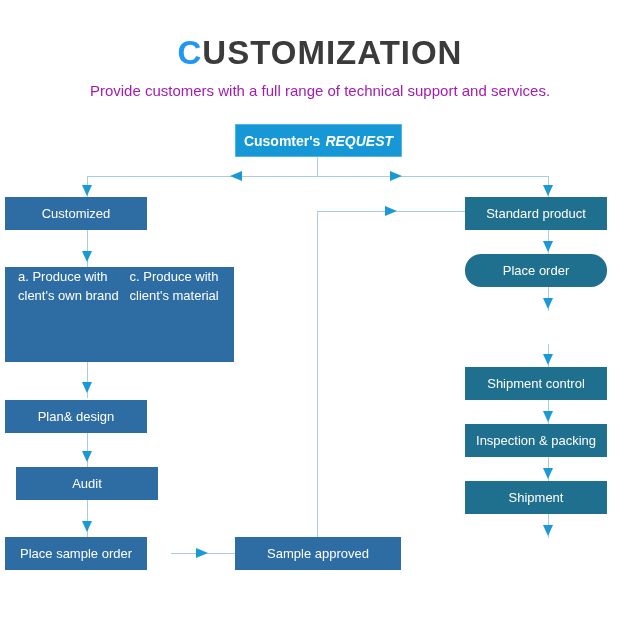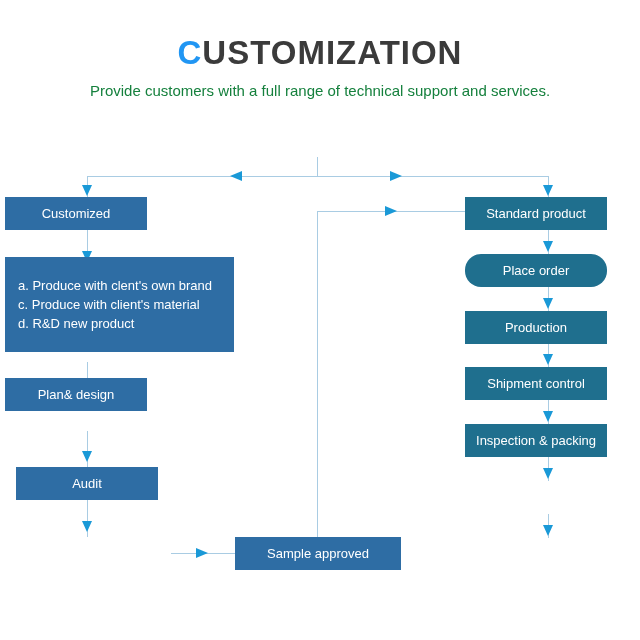--- a/index.html
+++ b/index.html
@@ -7,38 +7,38 @@
     width:640px;height:640px;position:relative;overflow:hidden;
     background:#ffffff;
     font-family:"Liberation Sans","DejaVu Sans",sans-serif;
   }
   .header{position:absolute;top:0;left:0;width:640px;text-align:center;}
   .title{
     margin-top:36px;font-size:33px;font-weight:bold;line-height:1;
     color:#3b3b3b;letter-spacing:1px;
   }
   .title .accent{color:var(--accent);}
-  .subtitle{margin-top:13px;font-size:15px;color:#15803d;}
+  .subtitle{margin-top:13px;font-size:15px;color:#a21caf;}
   .flow{position:absolute;top:0;left:0;width:640px;height:640px;}
   .box{
     position:absolute;display:flex;align-items:center;justify-content:center;
     color:#ffffff;font-size:13px;box-sizing:border-box;
   }
   .box--request{
     left:235px;top:124px;width:167px;height:33px;
     background:var(--request_box);border:1px solid #55b6de;
     font-weight:bold;font-size:14px;
   }
   .box--request .em{font-style:italic;margin-left:5px;}
   .box--left{background:var(--left_box);width:142px;height:33px;left:5px;}
   .box--mid{background:var(--left_box);width:166px;height:33px;left:235px;}
   .box--right{background:var(--right_box);width:142px;height:33px;left:465px;}
   .box--options{
-    background:var(--left_box);left:5px;top:257px;width:229px;height:95px;
-    flex-direction:column;align-items:flex-start;justify-content:center;
+    background:var(--left_box);left:5px;top:267px;width:229px;height:95px;
+    flex-direction:row;align-items:flex-start;justify-content:center;
     padding-left:13px;line-height:19px;
   }
   .line{position:absolute;background:var(--line);}
   .arr{position:absolute;width:0;height:0;}
   .arr-down{border-left:5px solid transparent;border-right:5px solid transparent;border-top:11px solid var(--arrow);}
   .arr-right{border-top:5px solid transparent;border-bottom:5px solid transparent;border-left:12px solid var(--arrow);}
   .arr-left{border-top:5px solid transparent;border-bottom:5px solid transparent;border-right:12px solid var(--arrow);}
 </style>
 </head>
 <body>
@@ -81,32 +81,36 @@
   <div class="arr arr-down" style="left:543px;top:298px;"></div>
   <div class="line" style="left:548px;top:344px;width:1px;height:23px;"></div>
   <div class="arr arr-down" style="left:543px;top:354px;"></div>
   <div class="line" style="left:548px;top:400px;width:1px;height:24px;"></div>
   <div class="arr arr-down" style="left:543px;top:411px;"></div>
   <div class="line" style="left:548px;top:457px;width:1px;height:24px;"></div>
   <div class="arr arr-down" style="left:543px;top:468px;"></div>
   <div class="line" style="left:548px;top:514px;width:1px;height:24px;"></div>
   <div class="arr arr-down" style="left:543px;top:525px;"></div>
 
+  <div class="box box--request">
+    <span>Cusomter's</span>
+    <span class="em">REQUEST</span>
+  </div>
 
   <div class="box box--left" style="top:197px;">Customized</div>
 
   <div class="box box--options">
     <div>a. Produce with clent's own brand</div>
     <div>c. Produce with client's material</div>
-    <div>d. R&amp;D new product</div>
   </div>
 
-  <div class="box box--left" style="top:378px;text-align:right;">Plan&amp; design</div>
+  <div class="box box--left" style="top:400px;text-align:right;">Plan&amp; design</div>
   <div class="box box--left" style="top:467px;margin-left:11px;">Audit</div>
+  <div class="box box--left" style="top:537px;">Place sample order</div>
   <div class="box box--mid" style="top:537px;text-align:center;">Sample approved</div>
 
   <div class="box box--right" style="top:197px;">Standard product</div>
   <div class="box box--right" style="top:254px;border-radius:16px;">Place order</div>
-  <div class="box box--right" style="top:311px;">Production</div>
   <div class="box box--right" style="top:367px;">Shipment control</div>
   <div class="box box--right" style="top:424px;">Inspection &amp; packing</div>
+  <div class="box box--right" style="top:481px;">Shipment</div>
 
 </div>
 
 </body></html>

